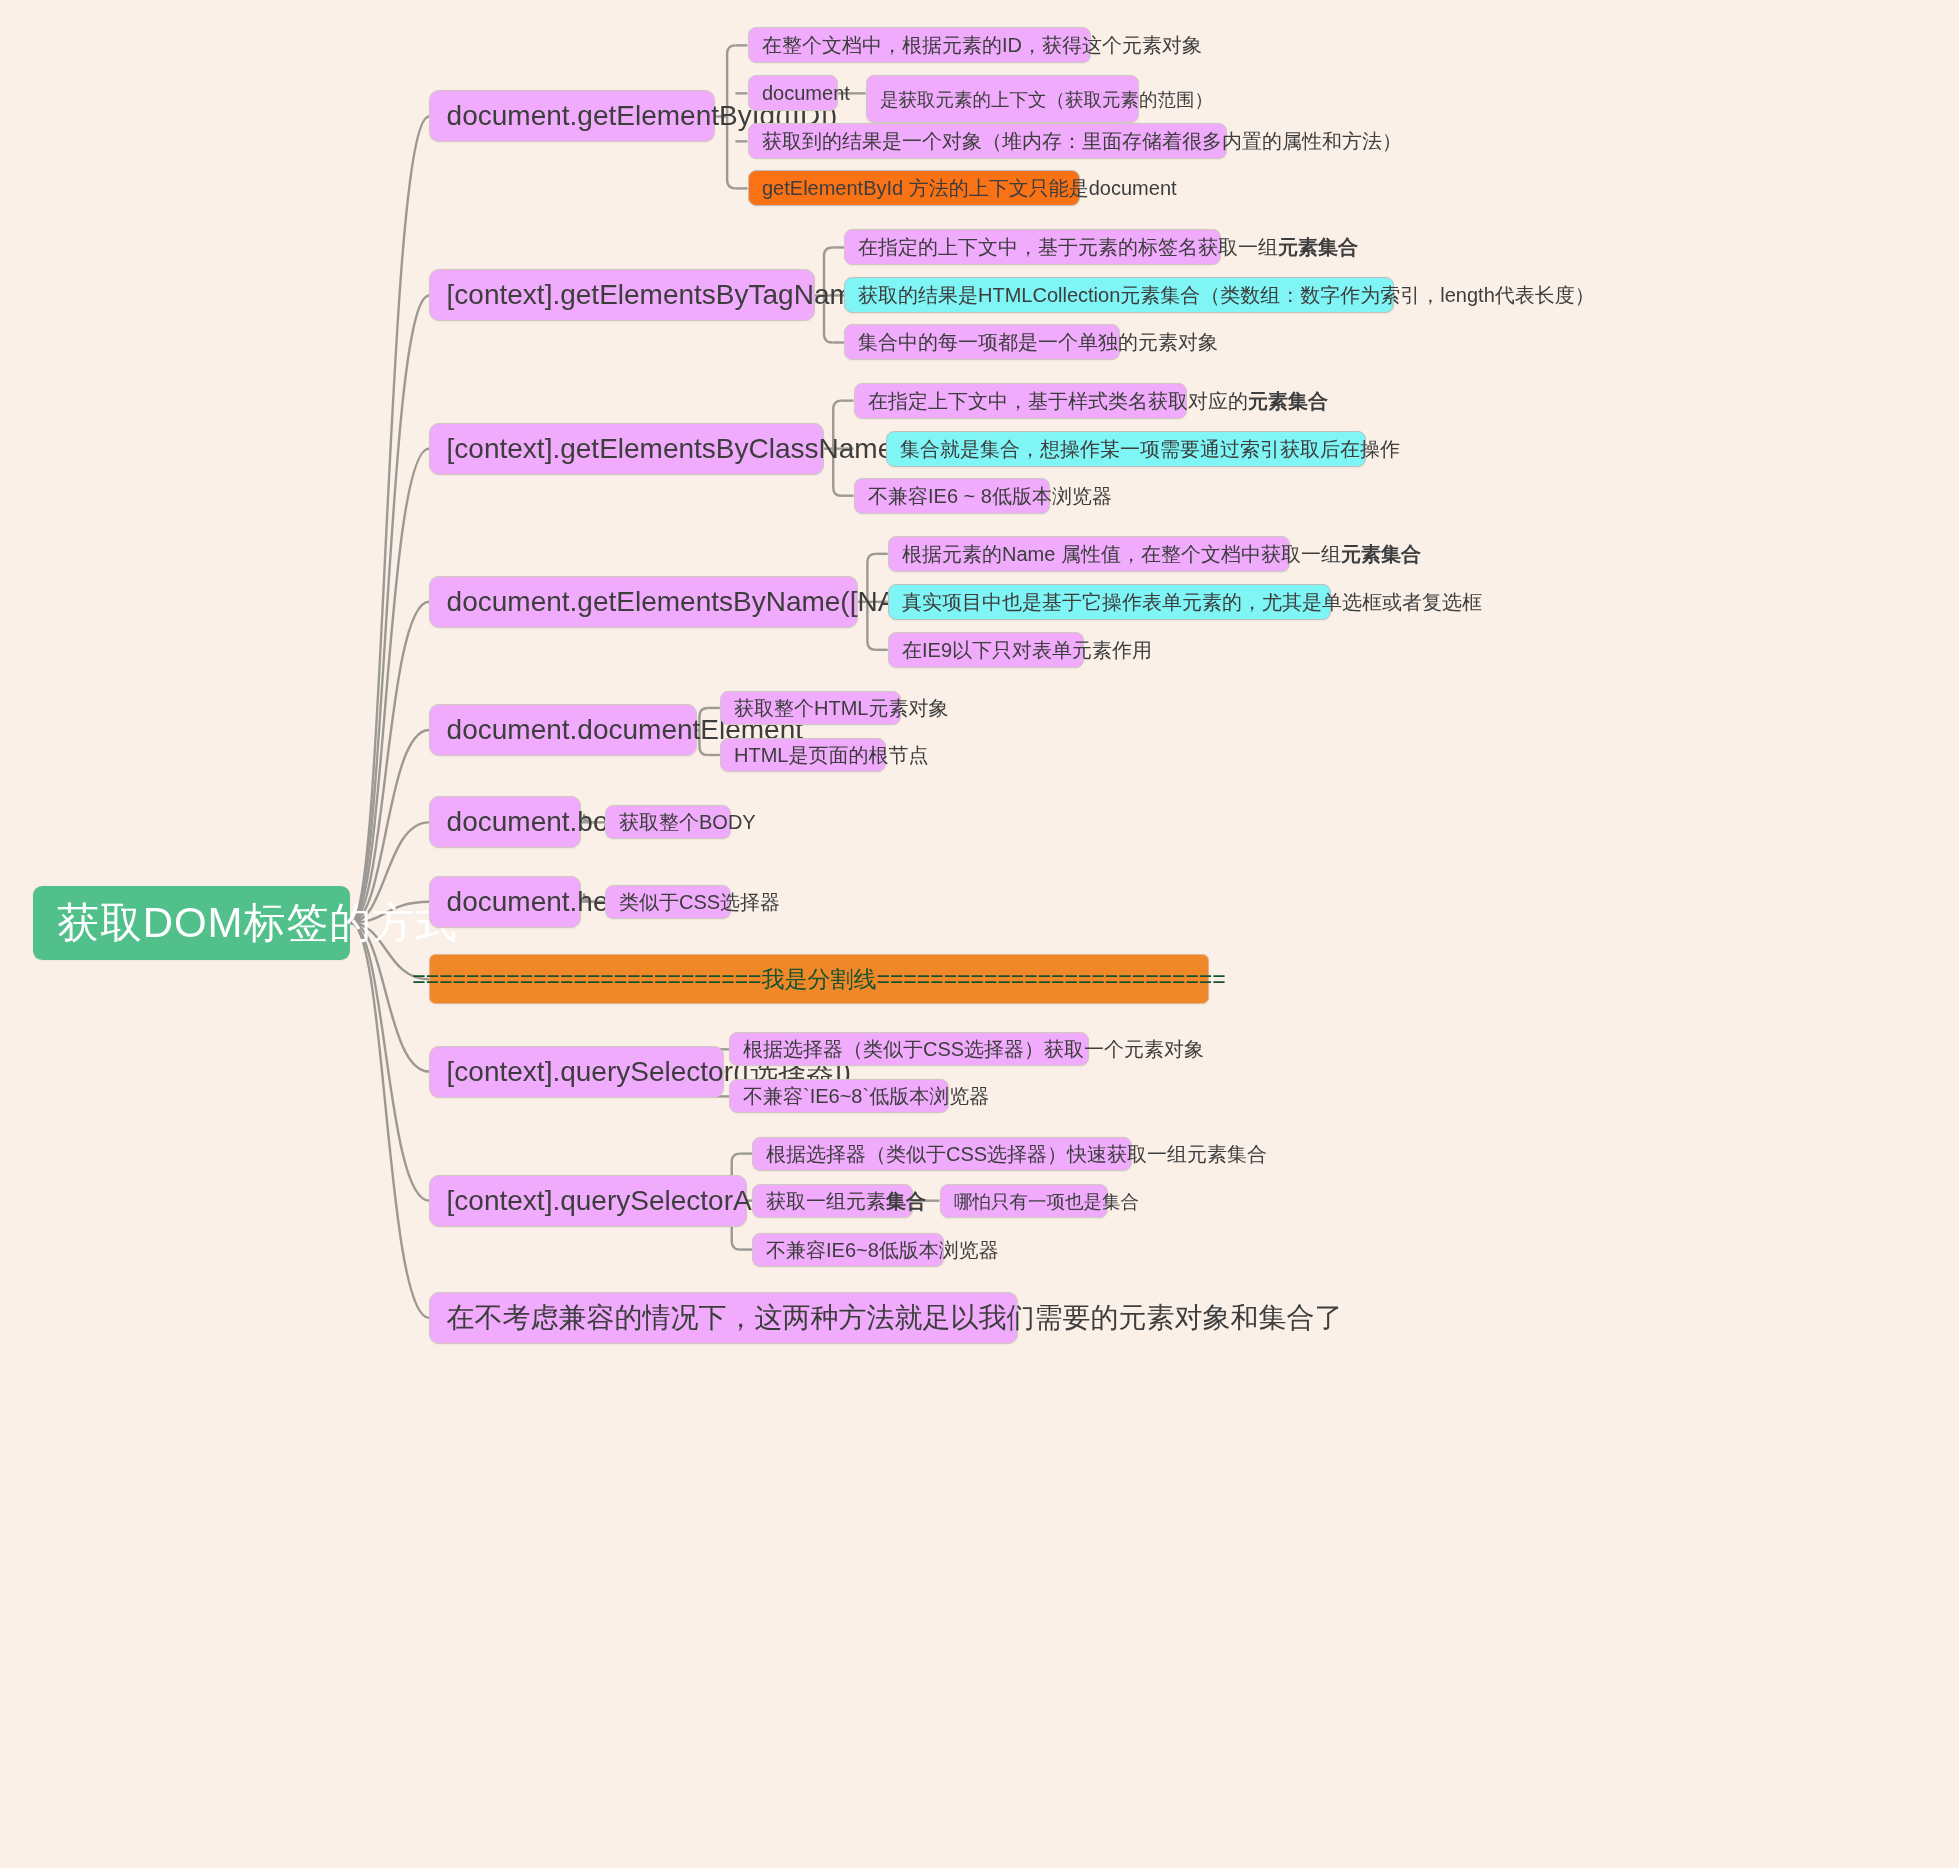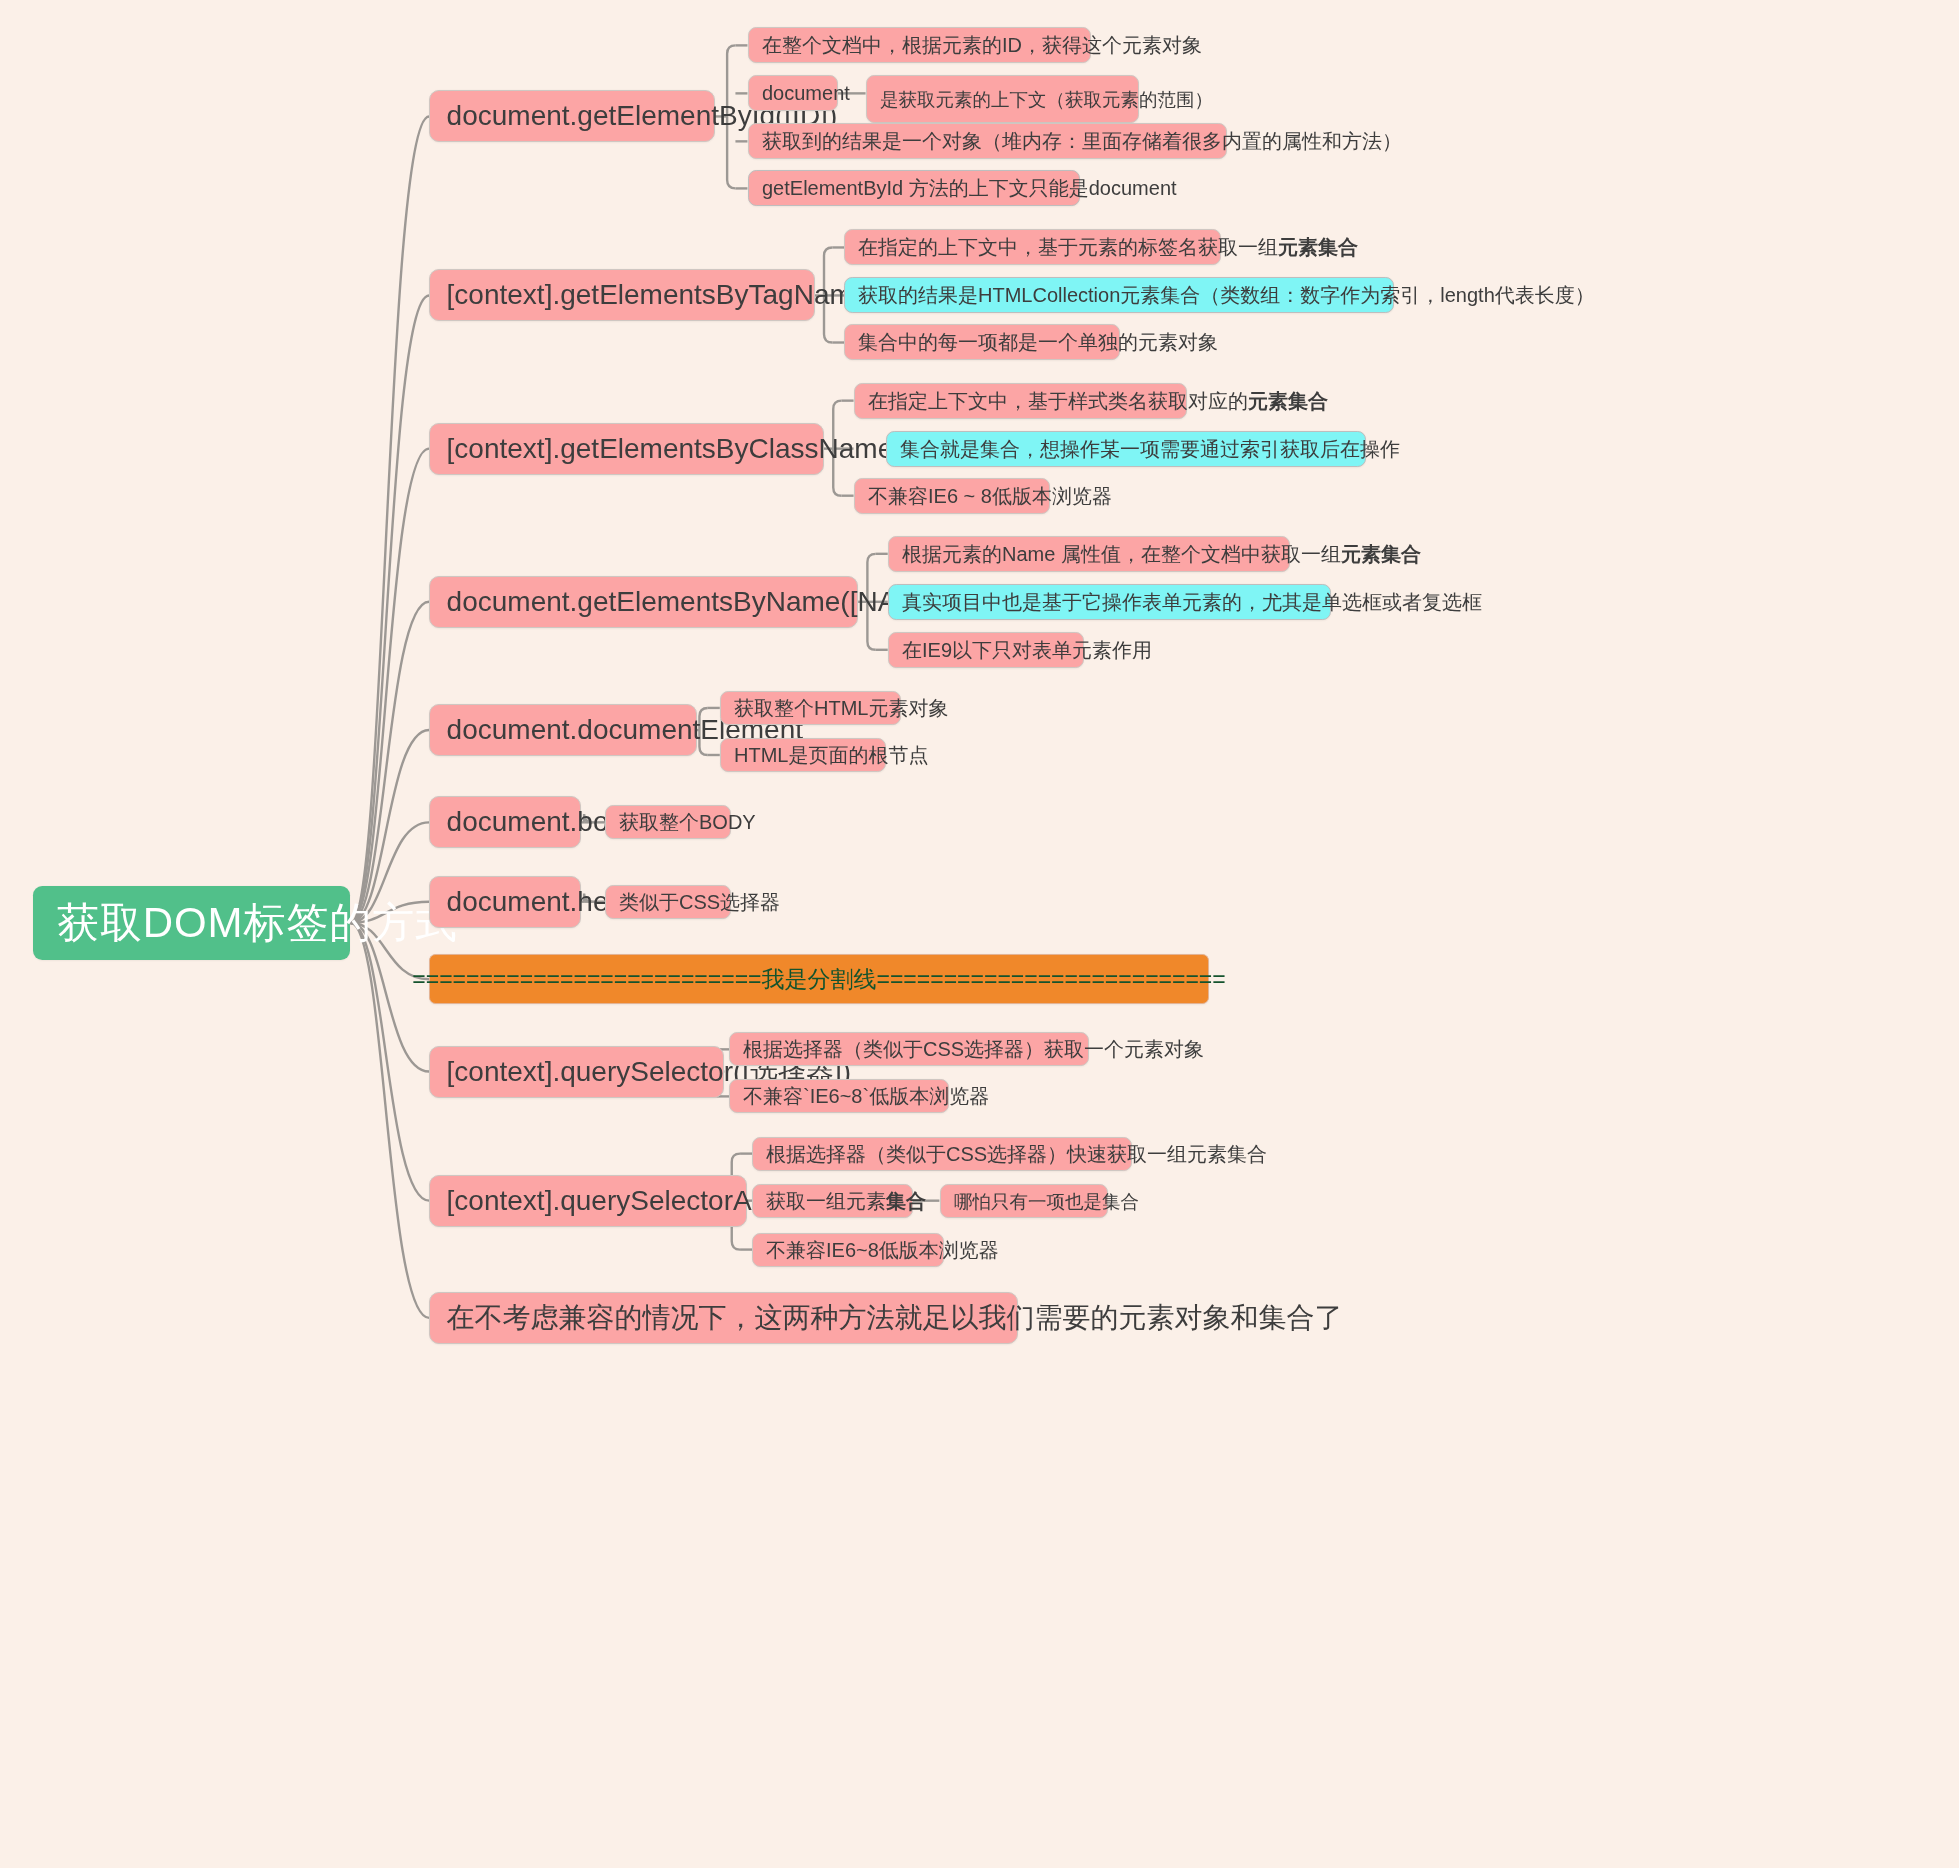--- a/index.html
+++ b/index.html
@@ -17,40 +17,40 @@
   #edges{position:absolute;left:0;top:0;width:1959px;height:1868px;pointer-events:none;}
   .node{
     position:absolute;
     box-sizing:border-box;
     display:flex;align-items:center;
     white-space:nowrap;
     color:#3d3d3d;
   }
   
   .boxed{
-    background:#fca5a5;
+    background:#f0abfc;
     border:1.5px solid #CFC7C2;
     border-radius:8.3px;
     padding:0 13px;
     box-shadow:0 0.9px 1.8px rgba(0,0,0,0.05);
   }
   .lvl1{ font-size:28px; height:51px; border-radius:10px; padding:0 16.6px;}
   .lvl2{ font-size:20px; height:37px; }
   .lvl3{ font-size:18.5px; height:34px; }
   .root{
     background:#51C08A;
     border:none;
     border-radius:9.2px;
     color:#ffffff;
     font-size:42px;
     height:74px;
     padding:0 24px;
     letter-spacing:0.9px;
   }
-  .hl-green{ background:#fca5a5; border-color:#BEBEBE; }
+  .hl-green{ background:#f97316; border-color:#BEBEBE; }
   .hl-cyan{ background:#7FF5F5; border-color:#BEBEBE; }
   .divider{
     background:#F0882A;
     border:1.4px solid #E3B394;
     border-radius:6.5px;
     color:#14532d;
     font-size:23px;
     height:50px;
     justify-content:center;
     letter-spacing:0px;

